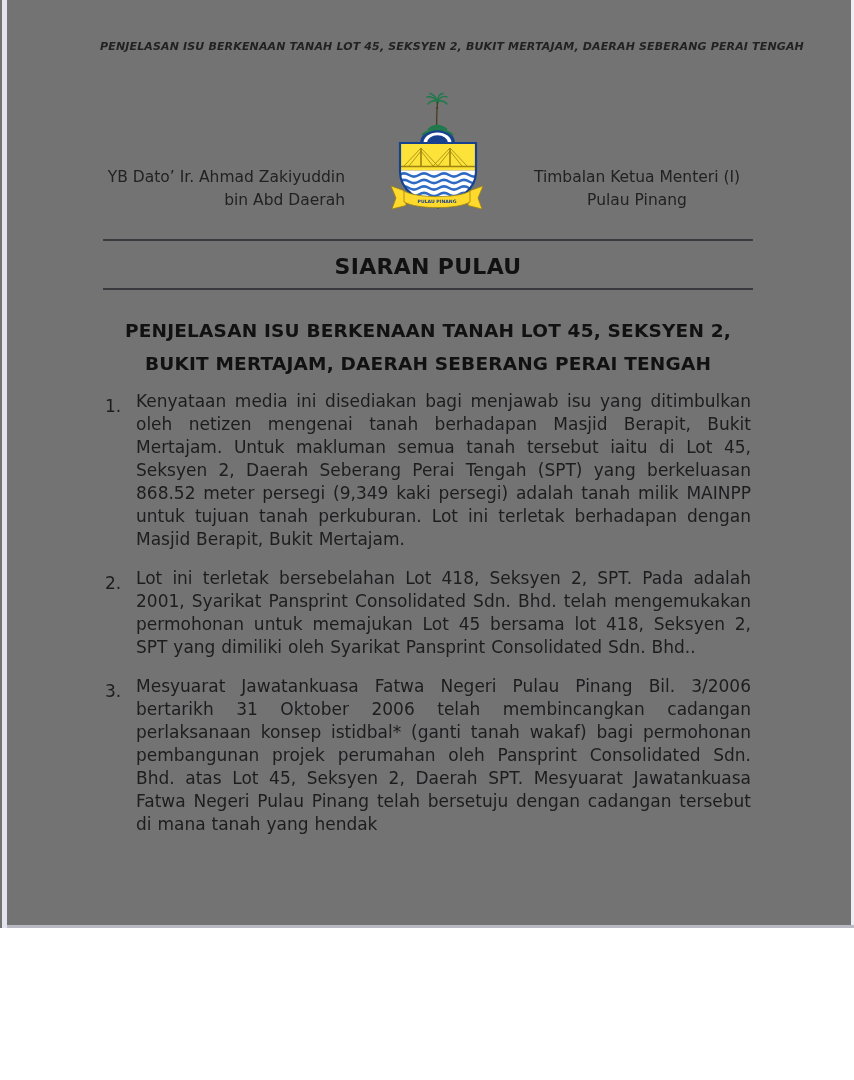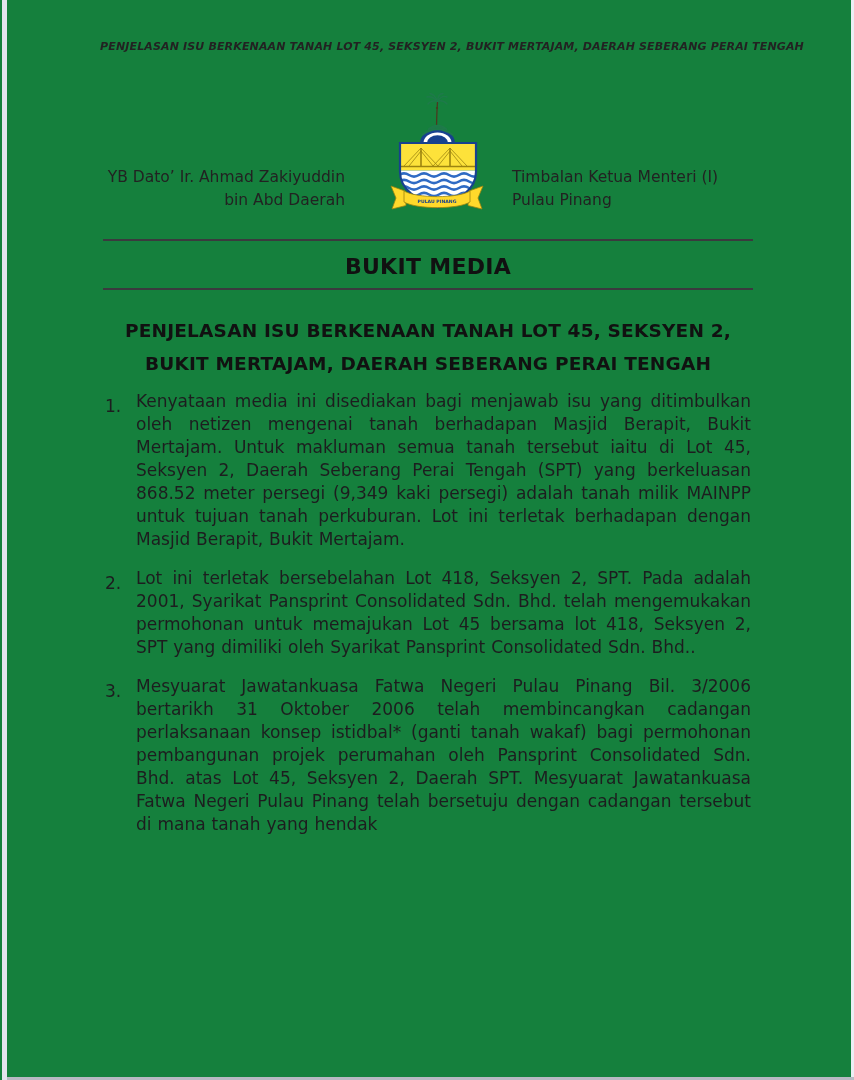--- a/index.html
+++ b/index.html
@@ -12,22 +12,22 @@
     --wave-blue:#2f6bc4;
     --crest-blue:#17418f;
     --crest-green:#1e7a4a;
     --ribbon-yellow:#ffd92b;
     --bridge-olive:#9c8410;
     --trunk-brown:#4a3a20;
   }
   html,body{margin:0;padding:0;background:#fff;}
   .page{
     position:relative;
-    width:854px;height:1080px;
-    background:#15803d;
+    width:854px;height:928px;
+    background:#737373;
     overflow:hidden;
     font-family:"DejaVu Sans","Liberation Sans",sans-serif;
     color:var(--text);
   }
   .edge-left{position:absolute;left:2px;top:0;width:5px;height:100%;background:var(--page-edge);}
   .edge-right{position:absolute;right:0;top:0;width:3px;height:100%;background:var(--page-edge-right);}
   .edge-bottom{position:absolute;left:7px;right:0;bottom:0;height:3px;background:var(--page-bottom);}
 
   .running-header{
     position:absolute;top:40px;left:100px;right:102px;
@@ -37,21 +37,21 @@
   }
 
   .emblem{position:absolute;left:387px;top:92px;width:100px;height:125px;}
 
   .name-left{
     position:absolute;top:166px;left:107px;width:238px;
     text-align:right;font-size:15.5px;line-height:23px;color:#222;
   }
   .name-right{
     position:absolute;top:166px;left:512px;width:250px;
-    text-align:left;font-size:15.5px;line-height:23px;color:#222;
+    text-align:center;font-size:15.5px;line-height:23px;color:#222;
   }
 
   .rule{position:absolute;left:103px;width:650px;height:2px;background:var(--rule);}
   .rule-top{top:239px;}
   .rule-bottom{top:288px;}
 
   .banner-title{
     position:absolute;top:247px;left:103px;width:650px;
     text-align:center;font-weight:bold;font-size:22px;line-height:40px;
     letter-spacing:0.3px;color:#111;
@@ -150,21 +150,21 @@
     <div>YB Dato’ Ir. Ahmad Zakiyuddin</div>
     <div>bin Abd Daerah</div>
   </div>
 
   <div class="name-right">
     <div>Timbalan Ketua Menteri (I)</div>
     <div>Pulau Pinang</div>
   </div>
 
   <div class="rule rule-top"></div>
-  <div class="banner-title">BUKIT MEDIA</div>
+  <div class="banner-title">SIARAN PULAU</div>
   <div class="rule rule-bottom"></div>
 
   <div class="doc-title">PENJELASAN ISU BERKENAAN TANAH LOT 45, SEKSYEN 2, BUKIT MERTAJAM, DAERAH SEBERANG PERAI TENGAH</div>
 
   <div class="body-block">
     <div class="para">
       <span class="num">1.</span>
       <div class="ptext"><span>Kenyataan media ini disediakan bagi menjawab isu yang ditimbulkan oleh netizen mengenai tanah berhadapan Masjid Berapit, Bukit Mertajam. Untuk makluman semua tanah tersebut iaitu di Lot 45, Seksyen 2, Daerah Seberang Perai Tengah (SPT) yang berkeluasan 868.52 meter persegi (9,349 kaki persegi) adalah tanah milik MAINPP untuk tujuan tanah perkuburan. Lot ini terletak berhadapan dengan Masjid Berapit, Bukit Mertajam.</span></div>
     </div>
     <div class="para">

